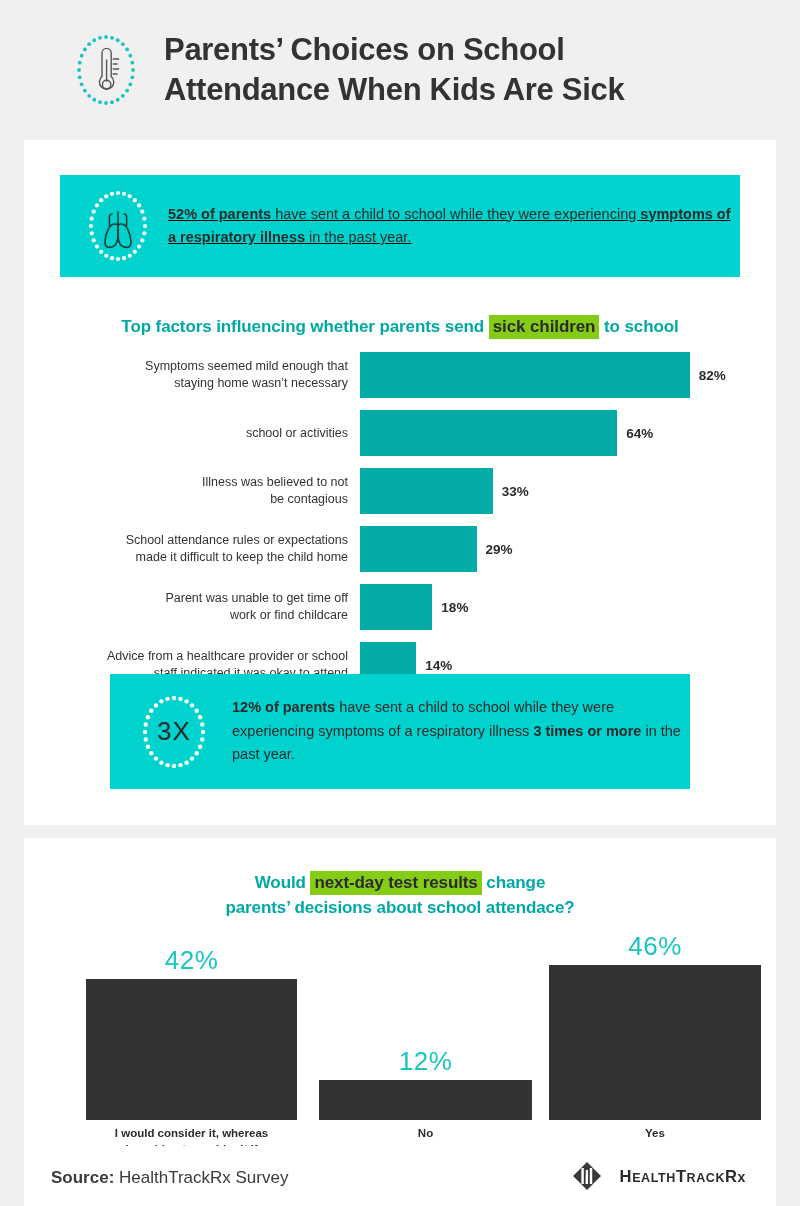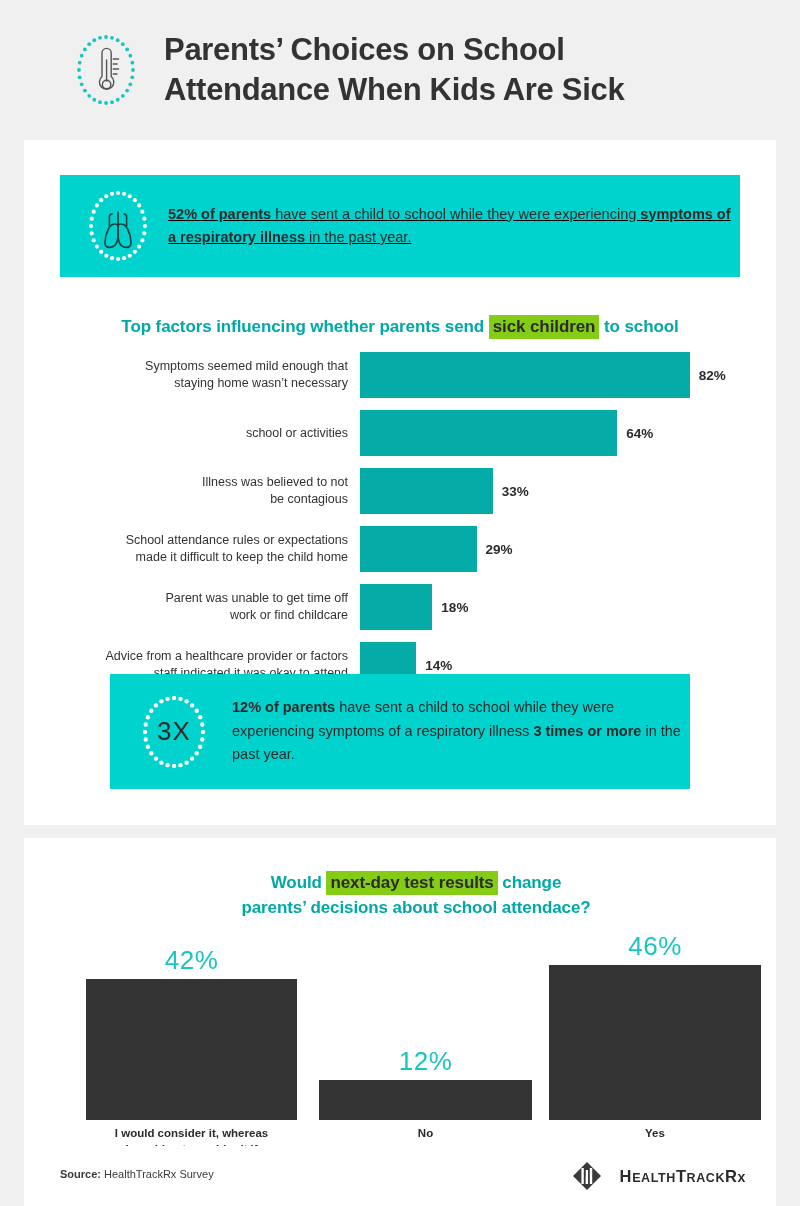--- a/index.html
+++ b/index.html
@@ -56,21 +56,21 @@
     letter-spacing: 1px;
   }
 
   
   .sec-heading {
     position: absolute; width: 100%; text-align: center;
     font-size: 17px; font-weight: bold; color: #00a9a5;
     letter-spacing: -0.1px;
   }
   .sec-heading-1 { left: 0; top: 177px; }
-  .sec-heading-2 { left: 0; top: 33px; line-height: 1.45; margin-left: 16px; }
+  .sec-heading-2 { left: 0; top: 33px; line-height: 1.45; }
   .hl {
     background: #84cc16; color: #2b2b2b;
     padding: 2px 4px 3px 4px;
   }
 
   
   .hbar-chart { position: absolute; left: 0; top: 212px; width: 752px; }
   .hbar-row {
     display: flex; align-items: center;
     height: 46px; margin-bottom: 12px;
@@ -102,22 +102,22 @@
   }
   .vbar-fill { width: 100%; background: #333333; }
   .vbar-label {
     position: absolute; top: 205px;
     font-size: 11.5px; font-weight: bold; color: #2b2b2b;
     text-align: center; line-height: 1.4;
   }
 
   
   .footer-src {
-    position: absolute; left: 36px; top: 22px;
-    font-size: 11px; color: #3a3a3a;
+    position: absolute; left: 27px; top: 22px;
+    font-size: 17px; color: #3a3a3a;
   }
   .footer-src b { font-weight: bold; }
   .logo {
     position: absolute; right: 30px; top: 15px;
     display: flex; align-items: center;
   }
   .logo-word {
     font-size: 16.5px; font-weight: bold; color: #2b2b2b;
     letter-spacing: 0.6px; margin-left: 18px;
   }
@@ -277,21 +277,21 @@
             <div>Parent was unable to get time off</div>
             <div>work or find childcare</div>
           </div>
           <div class="hbar-track">
             <div class="hbar-fill" style="width: 72.36px; background: rgb(5, 171, 167);"></div>
             <div class="hbar-value">18%</div>
           </div>
         </div>
         <div class="hbar-row">
           <div class="hbar-label">
-            <div>Advice from a healthcare provider or factors</div>
+            <div>Advice from a healthcare provider or school</div>
             <div>staff indicated it was okay to attend</div>
           </div>
           <div class="hbar-track">
             <div class="hbar-fill" style="width: 56.28px; background: rgb(5, 171, 167);"></div>
             <div class="hbar-value">14%</div>
           </div>
         </div>
       </div>
 
     <div class="banner banner-2">

